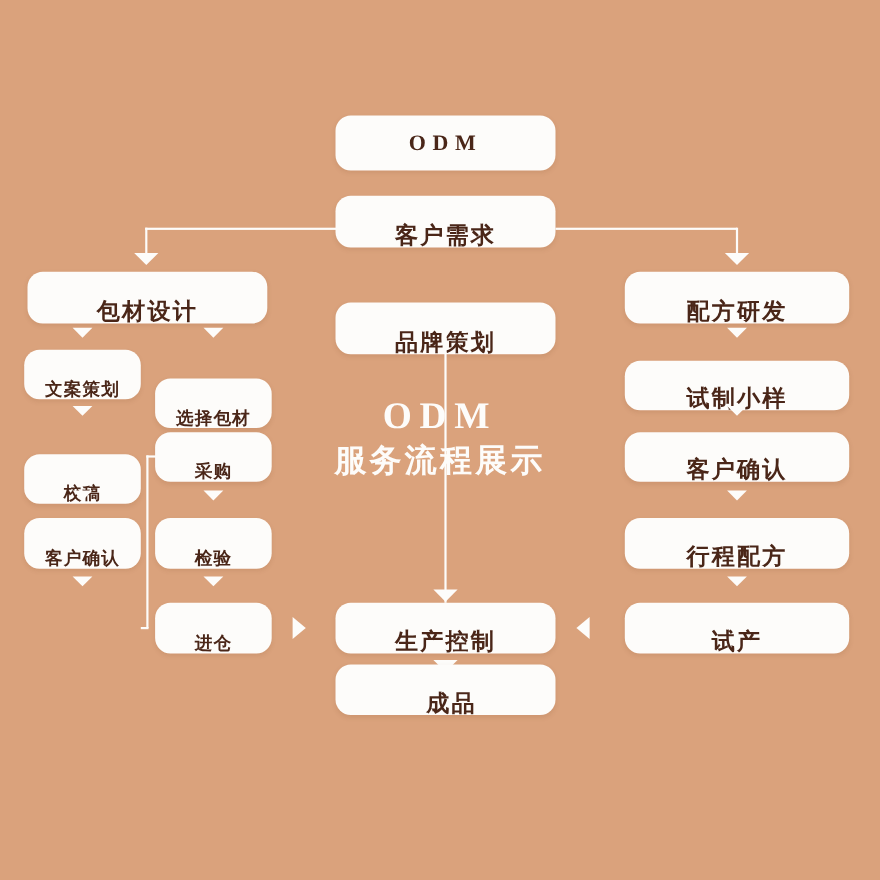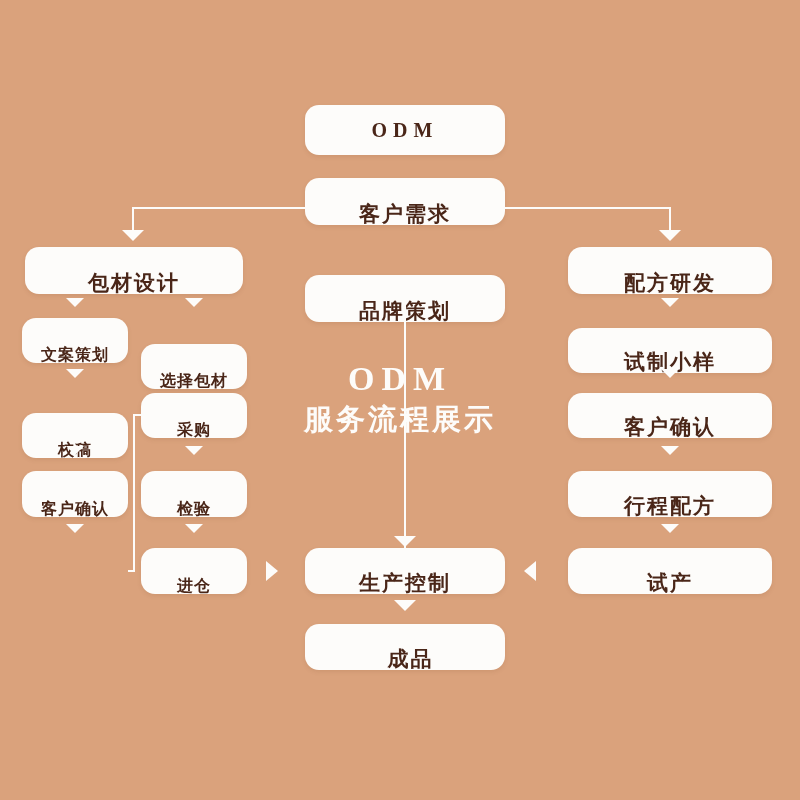--- a/index.html
+++ b/index.html
@@ -176,17 +176,17 @@
 
   <div class="tri-right" style="left:266px;top:561px;"></div>
   <div class="tri-left" style="left:524px;top:561px;"></div>
 
   <div class="node cn" style="left:305px;top:548px;width:200px;height:46px;">
     <span>生产控制</span>
   </div>
 
   <div class="tri-down" style="left:394px;top:600px;"></div>
 
-  <div class="node cn" style="left:305px;top:624px;width:200px;height:46px;padding-left:11px;">
+  <div class="node cn" style="left:305px;top:604px;width:200px;height:46px;padding-left:11px;">
     <span>成品</span>
   </div>
 
 </div>
 
 </body></html>

